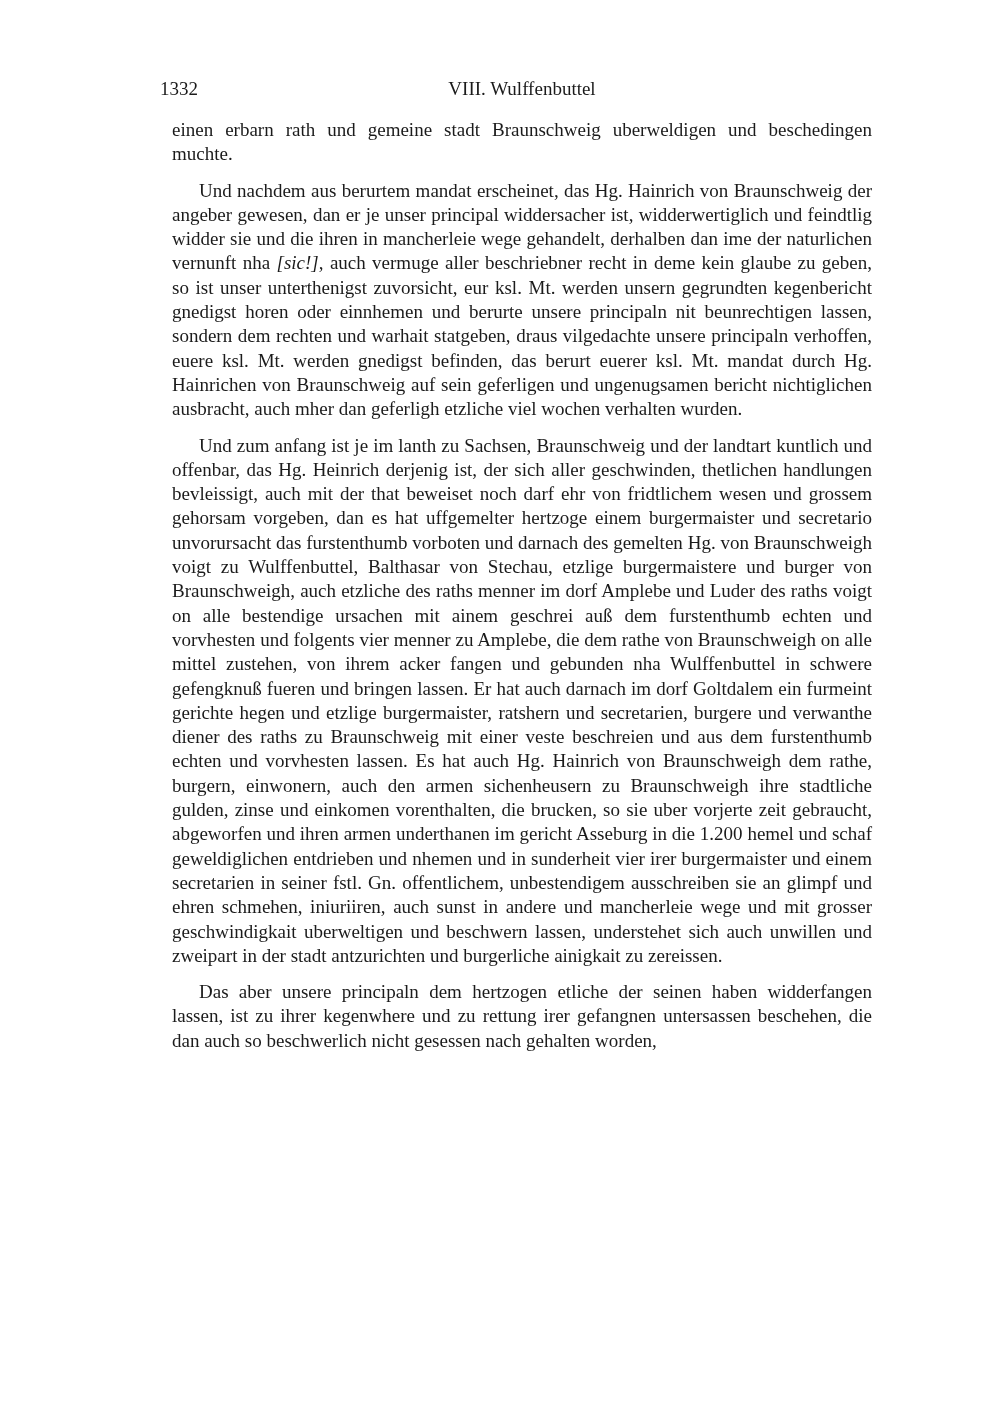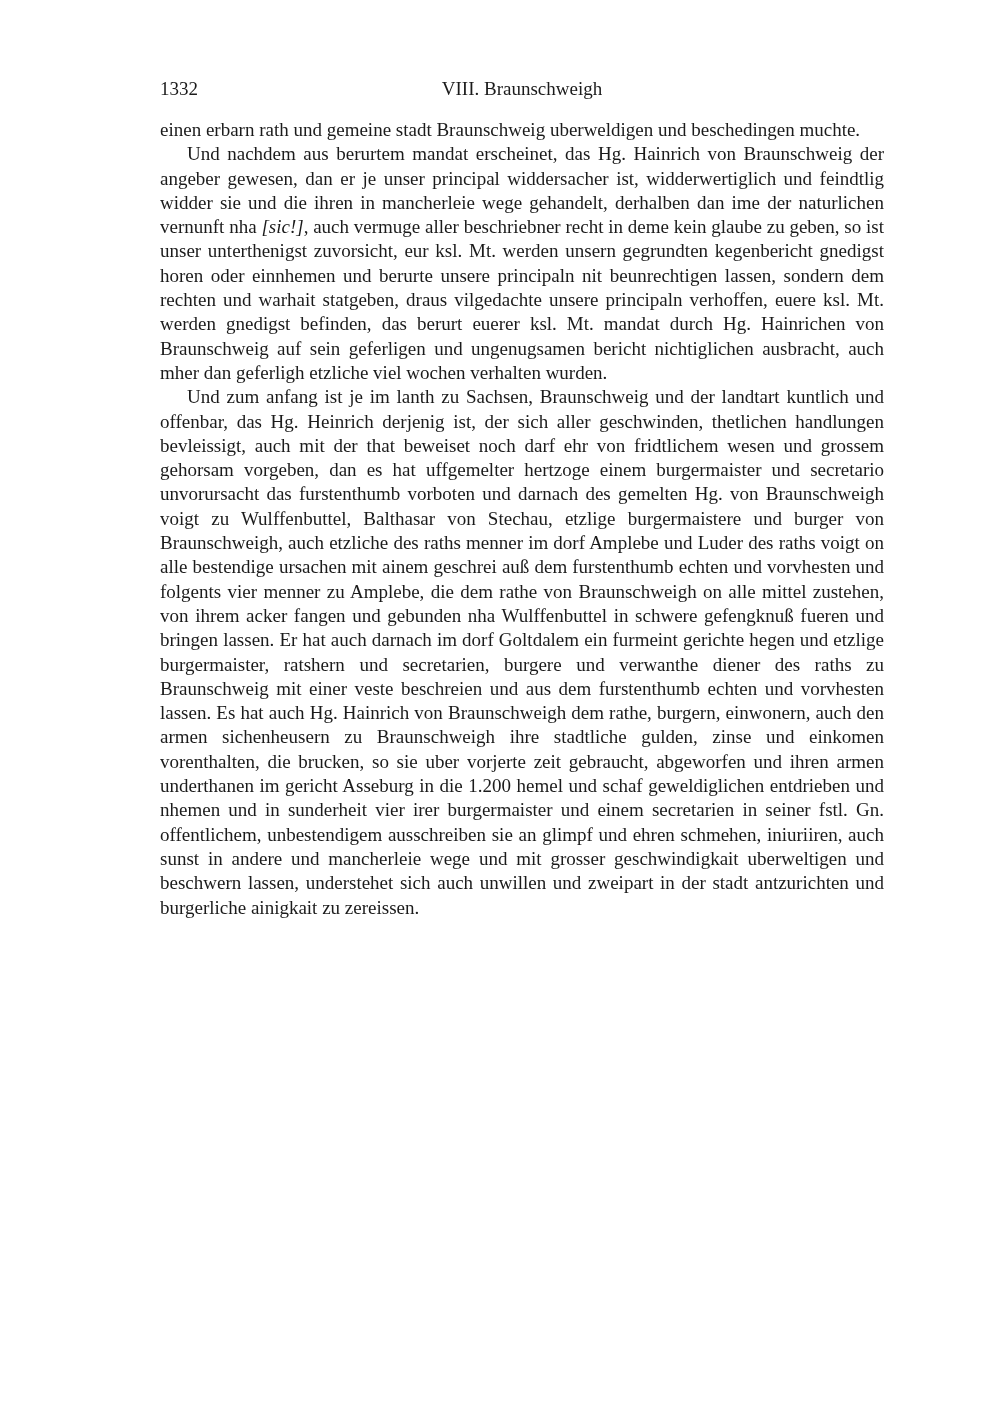--- a/index.html
+++ b/index.html
@@ -39,43 +39,44 @@
     .running-title {
       display: block;
       text-align: center;
     }
     .page-body {
       font-size: 19px;
       line-height: 24.3px;
       text-align: justify;
     }
     .page-body p {
-      margin: 0;
+      margin: 12px;
       padding: 0;
     }
     .page-body p.indent {
       text-indent: 27px;
     }
     .sic {
     }
   </style>
 </head>
 <body>
 
 <div class="page">
 
   <header class="page-header">
     <span class="page-number">1332</span>
-    <span class="running-title">VIII. Braunschweigh</span>
+    <span class="running-title">VIII. Wulffenbuttel</span>
   </header>
 
   <main class="page-body">
 
     <p class="noindent">einen erbarn rath und gemeine stadt Braunschweig uberweldigen und beschedingen muchte.</p>
 
     <p class="indent"><span>Und nachdem aus berurtem mandat erscheinet, das Hg. Hainrich von Braunschweig der angeber gewesen, dan er je unser principal widdersacher ist, widderwertiglich und feindtlig widder sie und die ihren in mancherleie wege gehandelt, derhalben dan ime der naturlichen vernunft nha </span><em class="sic">[sic!]</em><span>, auch vermuge aller beschriebner recht in deme kein glaube zu geben, so ist unser unterthenigst zuvorsicht, eur ksl. Mt. werden unsern gegrundten kegenbericht gnedigst horen oder einnhemen und berurte unsere principaln nit beunrechtigen lassen, sondern dem rechten und warhait statgeben, draus vilgedachte unsere principaln verhoffen, euere ksl. Mt. werden gnedigst befinden, das berurt euerer ksl. Mt. mandat durch Hg. Hainrichen von Braunschweig auf sein geferligen und ungenugsamen bericht nichtiglichen ausbracht, auch mher dan geferligh etzliche viel wochen verhalten wurden.</span></p>
 
     <p class="indent">Und zum anfang ist je im lanth zu Sachsen, Braunschweig und der landtart kuntlich und offenbar, das Hg. Heinrich derjenig ist, der sich aller geschwinden, thetlichen handlungen bevleissigt, auch mit der that beweiset noch darf ehr von fridtlichem wesen und grossem gehorsam vorgeben, dan es hat uffgemelter hertzoge einem burgermaister und secretario unvorursacht das furstenthumb vorboten und darnach des gemelten Hg. von Braunschweigh voigt zu Wulffenbuttel, Balthasar von Stechau, etzlige burgermaistere und burger von Braunschweigh, auch etzliche des raths menner im dorf Amplebe und Luder des raths voigt on alle bestendige ursachen mit ainem geschrei auß dem furstenthumb echten und vorvhesten und folgents vier menner zu Amplebe, die dem rathe von Braunschweigh on alle mittel zustehen, von ihrem acker fangen und gebunden nha Wulffenbuttel in schwere gefengknuß fueren und bringen lassen. Er hat auch darnach im dorf Goltdalem ein furmeint gerichte hegen und etzlige burgermaister, ratshern und secretarien, burgere und verwanthe diener des raths zu Braunschweig mit einer veste beschreien und aus dem furstenthumb echten und vorvhesten lassen. Es hat auch Hg. Hainrich von Braunschweigh dem rathe, burgern, einwonern, auch den armen sichenheusern zu Braunschweigh ihre stadtliche gulden, zinse und einkomen vorenthalten, die brucken, so sie uber vorjerte zeit gebraucht, abgeworfen und ihren armen underthanen im gericht Asseburg in die 1.200 hemel und schaf geweldiglichen entdrieben und nhemen und in sunderheit vier irer burgermaister und einem secretarien in seiner fstl. Gn. offentlichem, unbestendigem ausschreiben sie an glimpf und ehren schmehen, iniuriiren, auch sunst in andere und mancherleie wege und mit grosser geschwindigkait uberweltigen und beschwern lassen, understehet sich auch unwillen und zweipart in der stadt antzurichten und burgerliche ainigkait zu zereissen.</p>
 
+    <p class="indent">Das aber unsere principaln dem hertzogen etliche der seinen haben widderfangen lassen, ist zu ihrer kegenwhere und zu rettung irer gefangnen untersassen beschehen, die dan auch so beschwerlich nicht gesessen nach gehalten worden,</p>
 
   </main>
 
 </div>
 
 </body></html>

